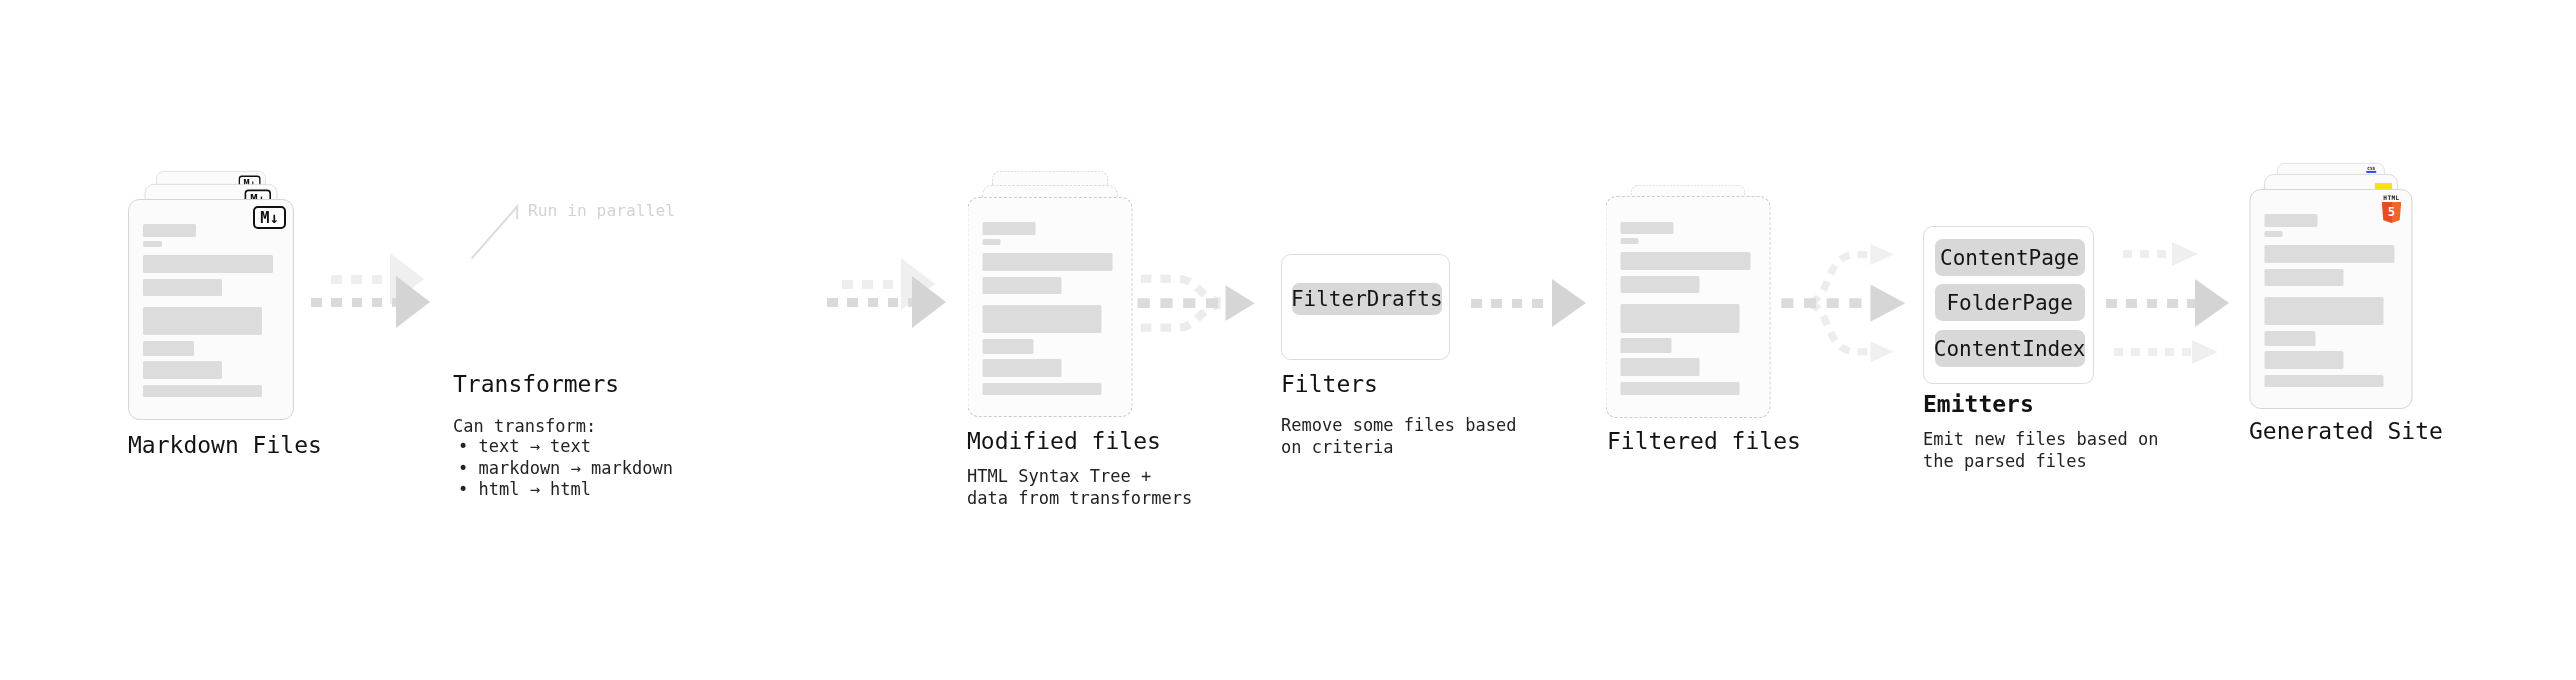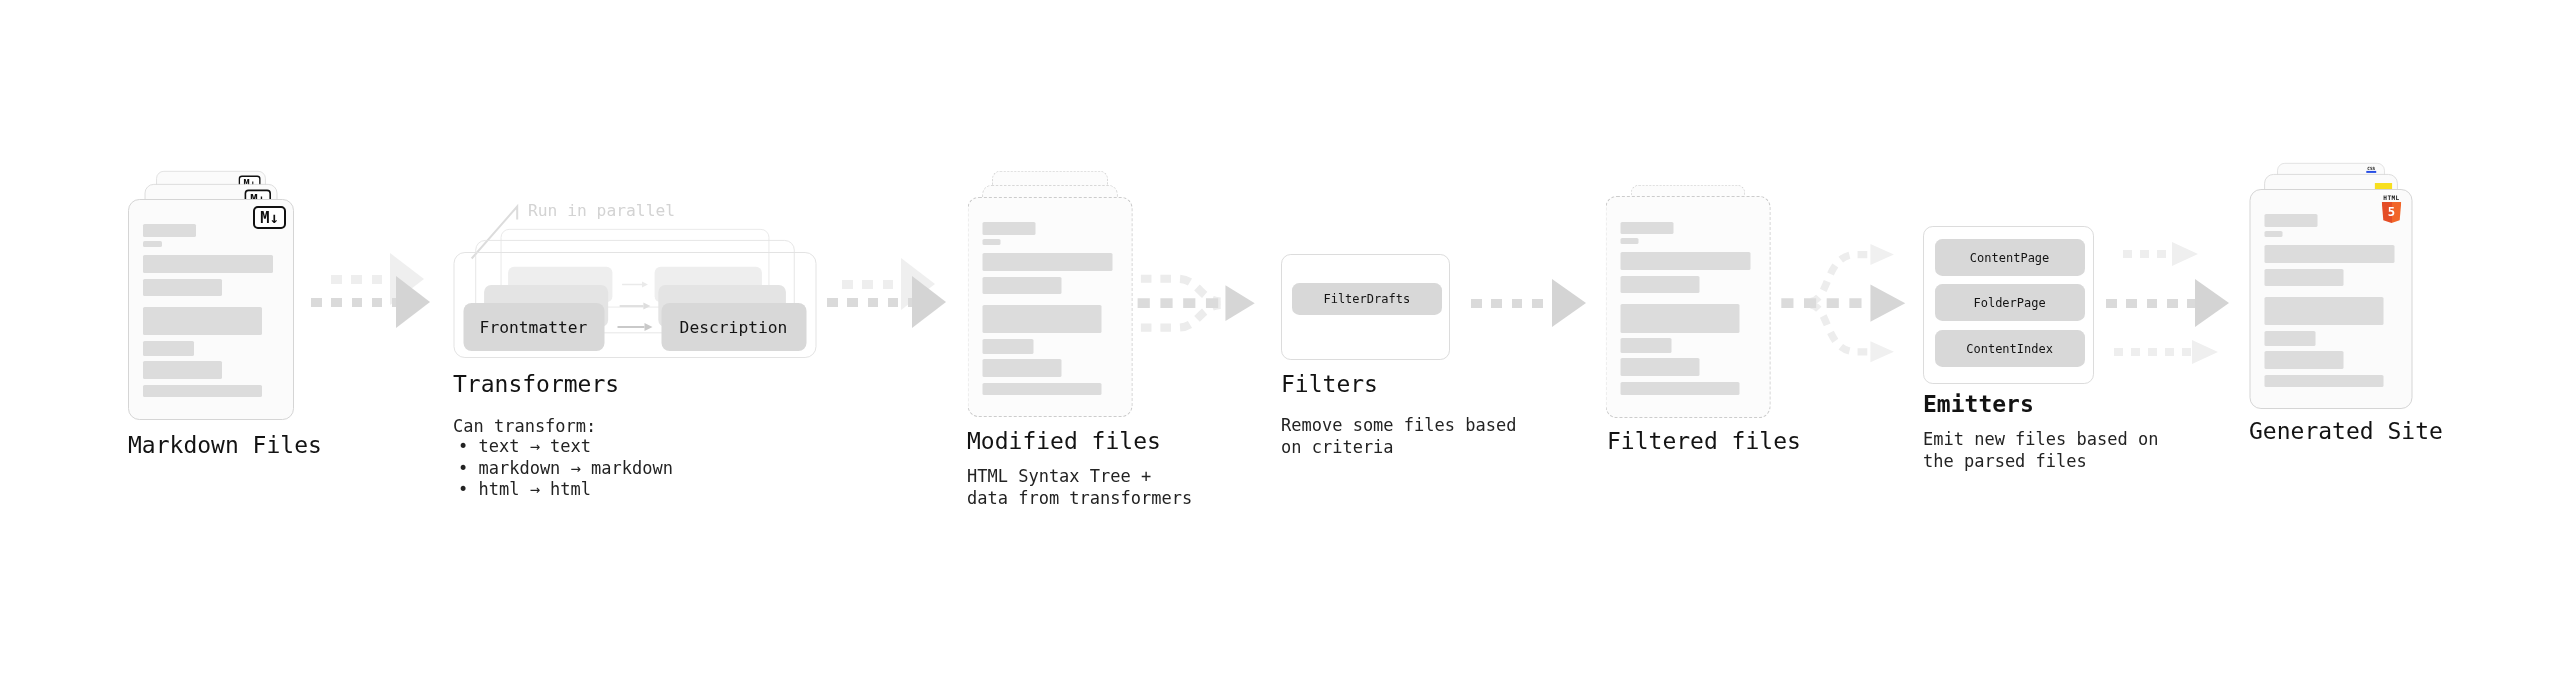--- a/index.html
+++ b/index.html
@@ -53,21 +53,21 @@
   .mini-head{width:0;height:0;border-top:4.1px solid transparent;border-bottom:4.1px solid transparent;border-left:8.1px solid #c9c9c9;}
   .t1 .mini-line,{background:#dedede;} .t1 .mini-head{border-left-color:#dedede;} .t1 .mini-line{background:#dedede;}
   .t2 .mini-line{background:#eaeaea;} .t2 .mini-head{border-left-color:#eaeaea;}
   .note{position:absolute; left:528px; top:201px; font-size:16.3px; color:#d3d3d3; white-space:nowrap;}
   
   .title{position:absolute; font-size:23px; color:#131313; white-space:nowrap;}
   .sub{position:absolute; font-size:17px; color:#232323; line-height:22px; white-space:nowrap;}
   .bullets{position:absolute; font-size:17px; color:#232323; line-height:21.5px; white-space:nowrap;}
   
   .panel{position:absolute; border:1.6px solid #dcdcdc; border-radius:9.8px; background:#fff; box-sizing:border-box;}
-  .gray-chip{position:absolute; background:#d8d8d8; border-radius:7.3px; color:#141414; font-size:12px;
+  .gray-chip{position:absolute; background:#d8d8d8; border-radius:7.3px; color:#141414; font-size:21px;
     display:flex; align-items:center; justify-content:center;}
   
   .arrow{position:absolute; display:flex; align-items:center;}
   .arrow .dash{height:9px; background:repeating-linear-gradient(90deg,var(--c) 0 10.6px,transparent 10.6px 20.3px);}
   .arrow .head{width:0;height:0;border-top:var(--hh) solid transparent;border-bottom:var(--hh) solid transparent;border-left:var(--hw) solid var(--c2);}
   .arrow.dark{--c:#dadada; --c2:#d4d4d4;}
   .arrow.light{--c:#eeeeee; --c2:#efefef;}
   .arrow.big{--hh:26px; --hw:34px;}
   .arrow.mid{--hh:24.4px; --hw:34px;}
   .arrow.small{--hh:12.2px; --hw:26px;}
@@ -109,46 +109,20 @@
       <div class="dash" style="width:85px;"></div>
         <div class="head"></div>
     </div>
   </div>
 
   <svg style="left:470px; top:200px;" width="57" height="65" viewBox="0 0 70 80">
     <path d="M 2,72 L 58,8 L 58,24" fill="none" stroke="#dcdcdc" stroke-width="2.5"></path>
   </svg>
   <div class="note">Run in parallel</div>
 
-  <div class="stack" style="left:453px; top:229px; width:363px; height:128px;">
-    <div class="layer tf-layer t2" style="top:0; transform:translateX(-50%) scale(0.74); z-index:1;">
-      <div class="tf-box tf-in"></div>
-      <div class="tf-box tf-out"></div>
-      <div class="mini">
-          <div class="mini-line"></div>
-          <div class="mini-head"></div>
-        </div>
-    </div>
-    <div class="layer tf-layer t1" style="top:11.4px; transform:translateX(-50%) scale(0.88); z-index:2;">
-      <div class="tf-box tf-in"></div>
-      <div class="tf-box tf-out"></div>
-      <div class="mini">
-          <div class="mini-line"></div>
-          <div class="mini-head"></div>
-        </div>
-    </div>
-    <div class="layer tf-layer z0" style="top:23px;">
-      <div class="tf-box tf-in">Frontmatter</div>
-      <div class="tf-box tf-out">Description</div>
-      <div class="mini">
-          <div class="mini-line"></div>
-          <div class="mini-head"></div>
-        </div>
-    </div>
-  </div>
   <div class="title" style="left:453px; top:371px;">Transformers</div>
   <div class="sub" style="left:453px; top:415px;">Can transform:</div>
   <div class="bullets" style="left:458px; top:436px;">
     <div>• text → text</div>
     <div>• markdown → markdown</div>
     <div>• html → html</div>
   </div>
 
   <div style="position:absolute; left:827px; top:250px; width:134px; height:107px;">
     <div class="arrow light big" style="left:14.6px; top:8.1px;">

